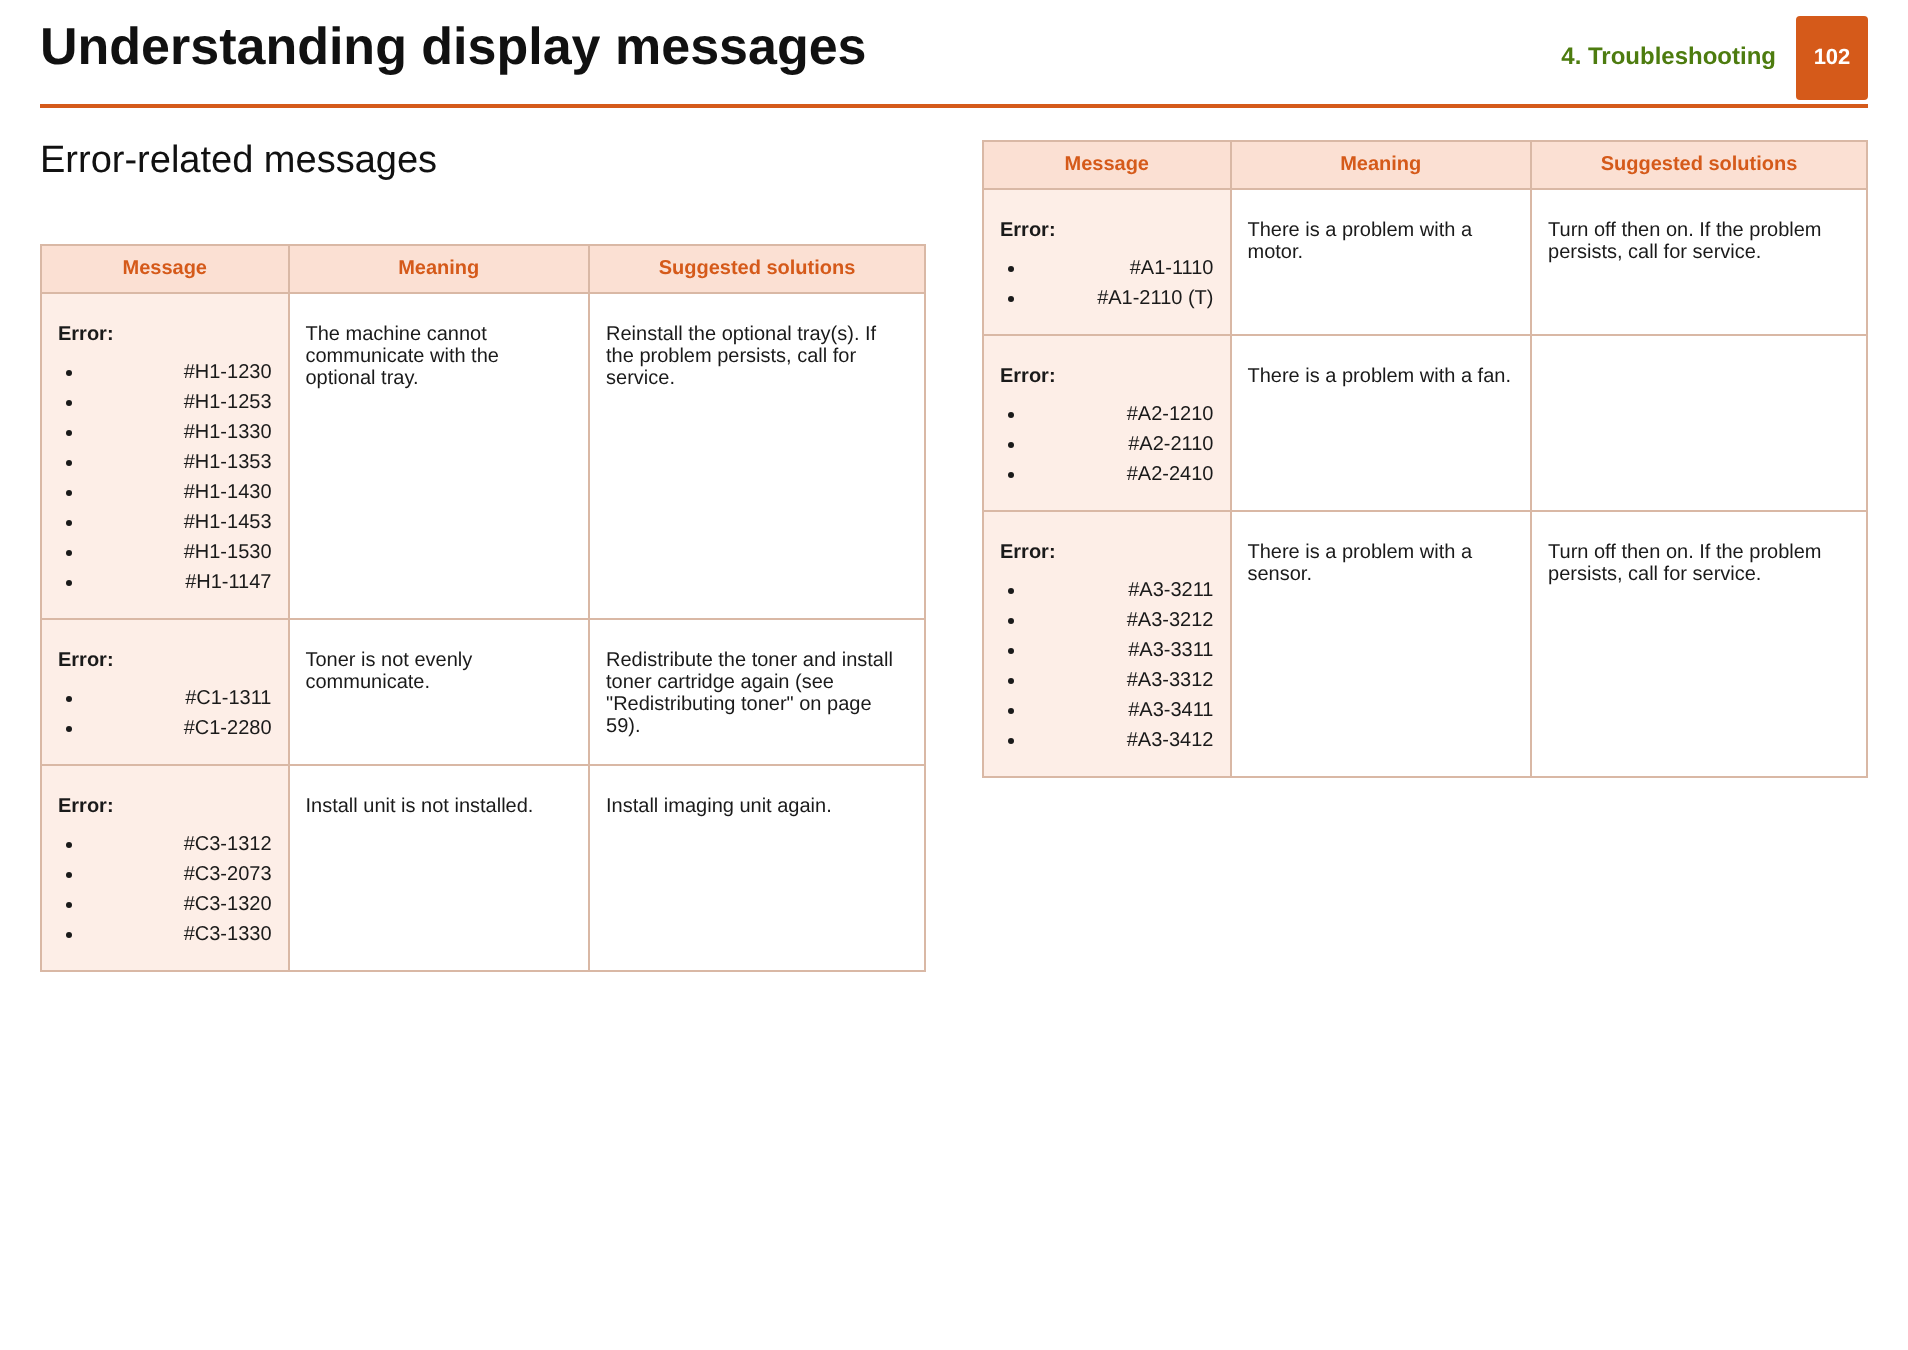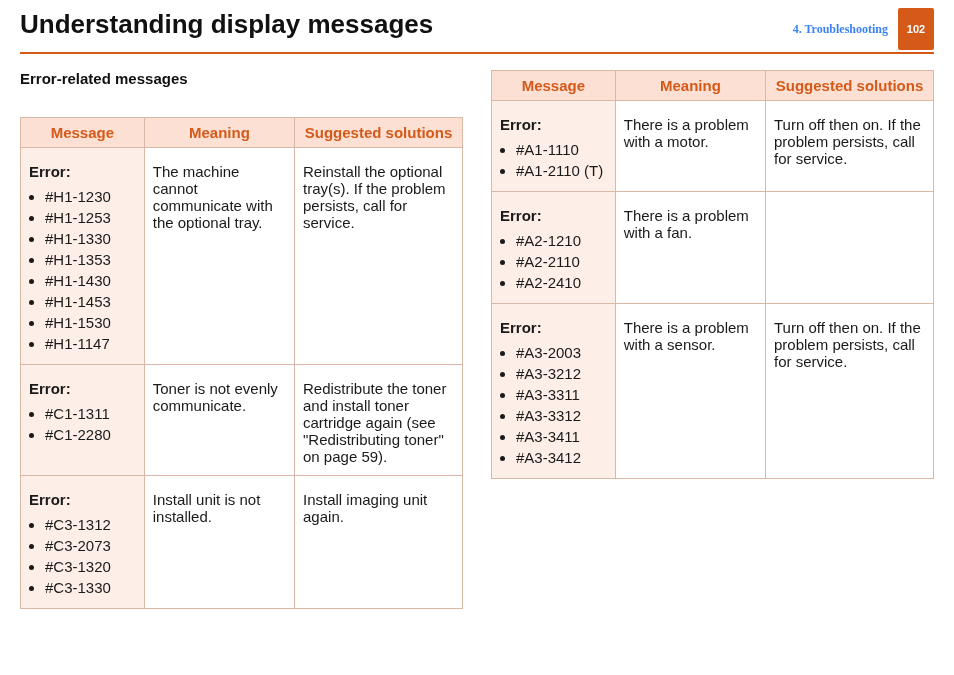--- a/index.html
+++ b/index.html
@@ -34,22 +34,21 @@
 
   .crumbs {
     display: flex;
     align-items: baseline;
     gap: 10px;
   }
 
   .crumb {
     font-size: 12px;
     font-weight: 700;
-    color: #3b82f6;
-    font-family: Liberation Serif, serif;
+    color: #4d7c0f;
   }
 
   .pagenum {
     display: inline-block;
     min-width: 28px;
     height: 18px;
     line-height: 18px;
     text-align: center;
     background: #d55a1a;
     color: #fff;
@@ -63,31 +62,31 @@
     display: flex;
     gap: 28px;
   }
 
   .col {
     flex: 1 1 0;
     min-width: 0;
   }
 
   .section-heading {
-    font-size: 15px;
-    font-weight: 700;
+    font-size: 19px;
+    font-weight: 400;
     color: #111;
     margin: 0 0 30px 0;
   }
 
   table.err {
     width: 100%;
     border-collapse: collapse;
     table-layout: fixed;
-    font-size: 15px;
+    font-size: 10px;
   }
 
   table.err th {
     background: #fbe0d3;
     color: #d55a1a;
     font-weight: 700;
     padding: 6px 8px;
     text-align: center;
     border: 1px solid #d9b8a5;
   }
@@ -107,20 +106,21 @@
     margin-bottom: 6px;
   }
 
   ul.codes {
     list-style: disc;
     margin: 0 0 0 16px;
     padding: 0;
   }
   ul.codes li {
     padding: 2px 0;
+    text-align: right;
   }
 
   
   table.err colgroup col.c1 { width: 28%; }
   table.err colgroup col.c2 { width: 34%; }
   table.err colgroup col.c3 { width: 38%; }
 </style>
 </head>
 <body>
 
@@ -239,21 +239,21 @@
               </ul>
             </td>
             <td>There is a problem with a fan.</td>
             <td></td>
           </tr>
 
           <tr>
             <td class="msg">
               <div class="errlabel">Error:</div>
               <ul class="codes">
-                <li>#A3-2003</li>
+                <li>#A3-3211</li>
                 <li>#A3-3212</li>
                 <li>#A3-3311</li>
                 <li>#A3-3312</li>
                 <li>#A3-3411</li>
                 <li>#A3-3412</li>
               </ul>
             </td>
             <td>There is a problem with a sensor.</td>
             <td>Turn off then on. If the problem persists, call for service.</td>
           </tr>

